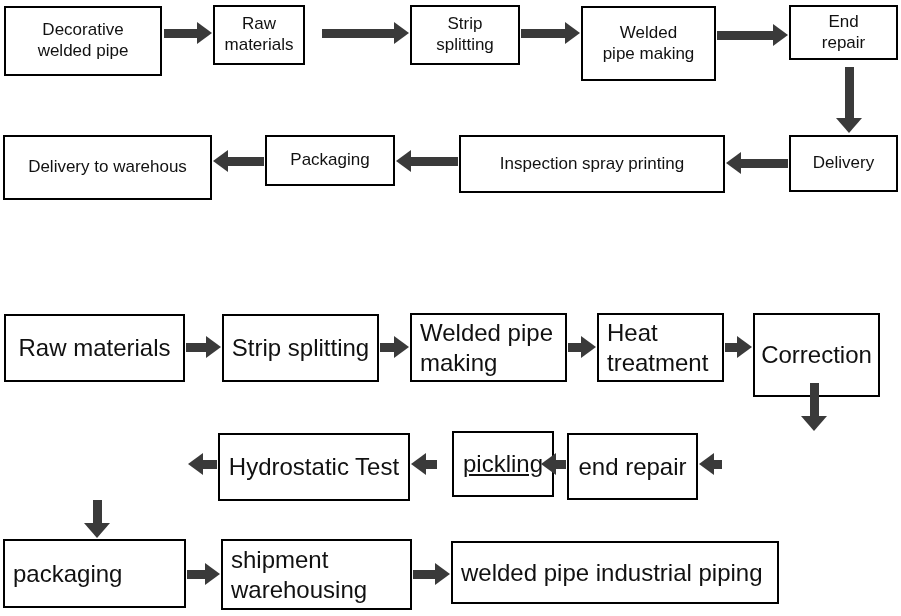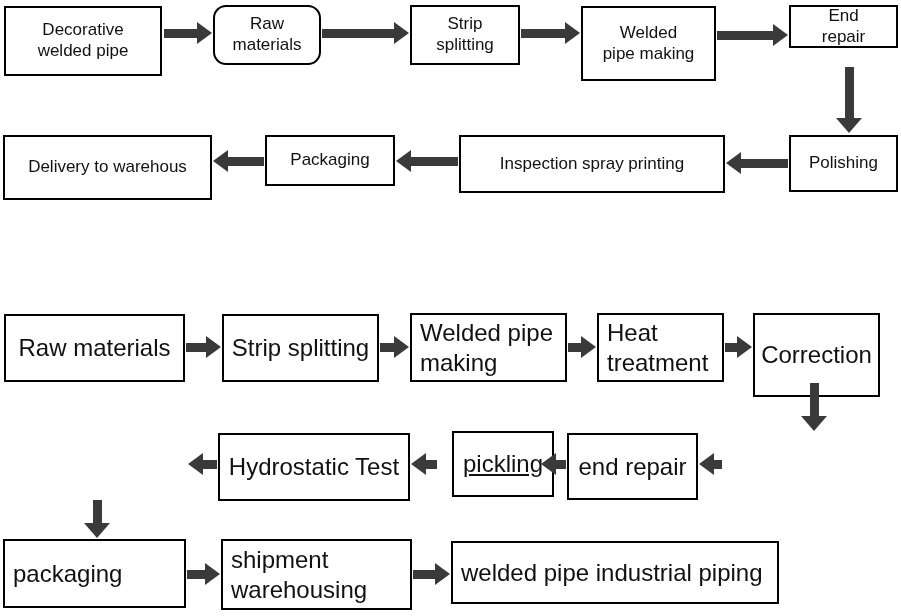--- a/index.html
+++ b/index.html
@@ -47,29 +47,29 @@
   .al .hd{width:0;height:0;border-top:11px solid transparent;border-bottom:11px solid transparent;border-right:15px solid var(--arrow);}
   .ad .hd{width:0;height:0;border-left:13px solid transparent;border-right:13px solid transparent;border-top:15px solid var(--arrow);}
 </style>
 </head>
 <body>
 
 <div id="canvas">
 
   <div class="box" style="left:4px;top:6px;width:158px;height:70px;">Decorative
 welded pipe</div>
-  <div class="box" style="left:213px;top:5px;width:108px;height:60px;border-radius:13px;">Raw
+  <div class="box" style="left:213px;top:5px;width:92px;height:60px;">Raw
 materials</div>
   <div class="box" style="left:581px;top:6px;width:135px;height:75px;">Welded
 pipe making</div>
   <div class="box" style="left:410px;top:5px;width:110px;height:60px;">Strip
 splitting</div>
-  <div class="box" style="left:789px;top:5px;width:109px;height:43px;">End
+  <div class="box" style="left:789px;top:5px;width:109px;height:55px;">End
 repair</div>
-  <div class="box" style="left:789px;top:135px;width:109px;height:57px;">Polishing</div>
+  <div class="box" style="left:789px;top:135px;width:109px;height:57px;">Delivery</div>
   <div class="box" style="left:459px;top:135px;width:266px;height:58px;">Inspection spray printing</div>
   <div class="box" style="left:265px;top:135px;width:130px;height:51px;">Packaging</div>
   <div class="box" style="left:3px;top:135px;width:209px;height:65px;">Delivery to warehous</div>
 
   <div class="ar" style="left:164px;top:22px;width:48px;">
       <div class="sh"></div>
       <div class="hd"></div>
     </div>
   <div class="ar" style="left:322px;top:22px;width:87px;">
       <div class="sh"></div>

